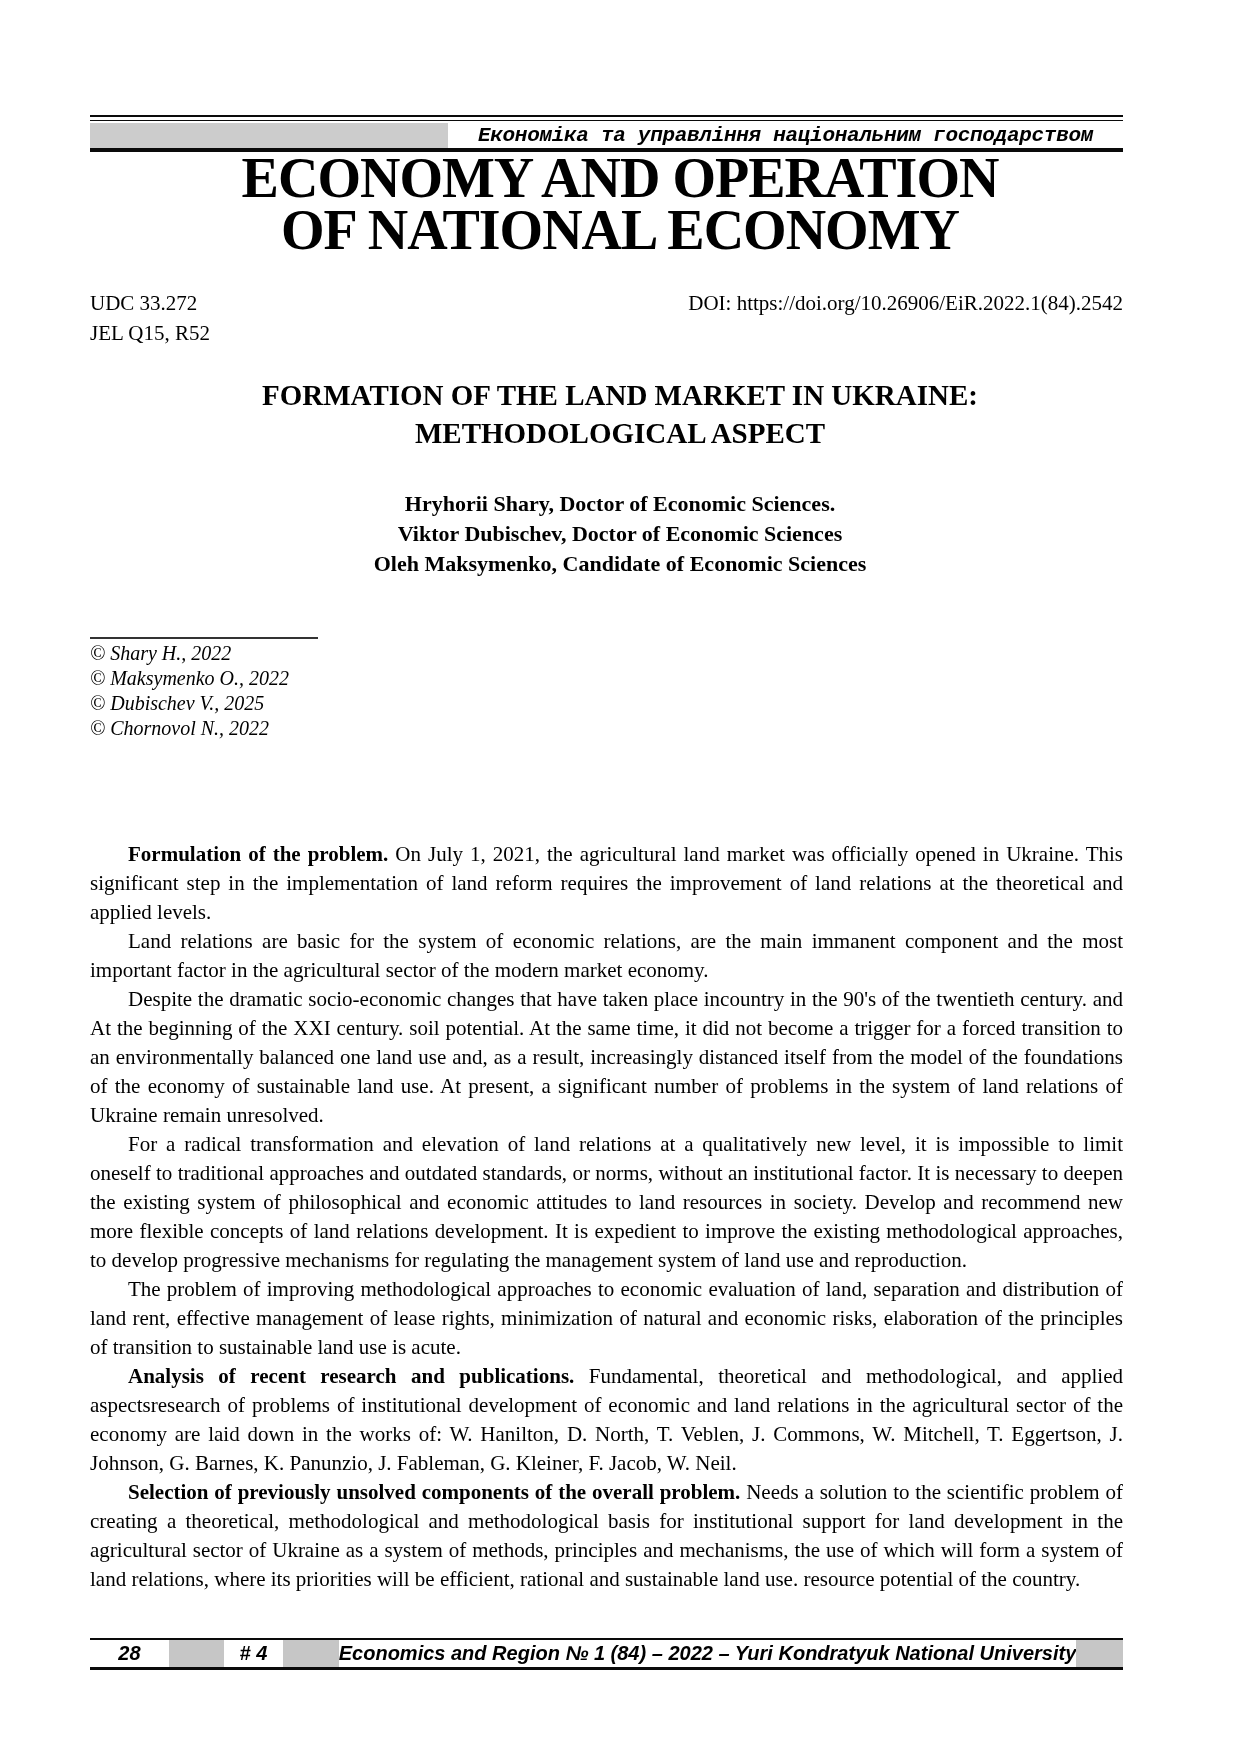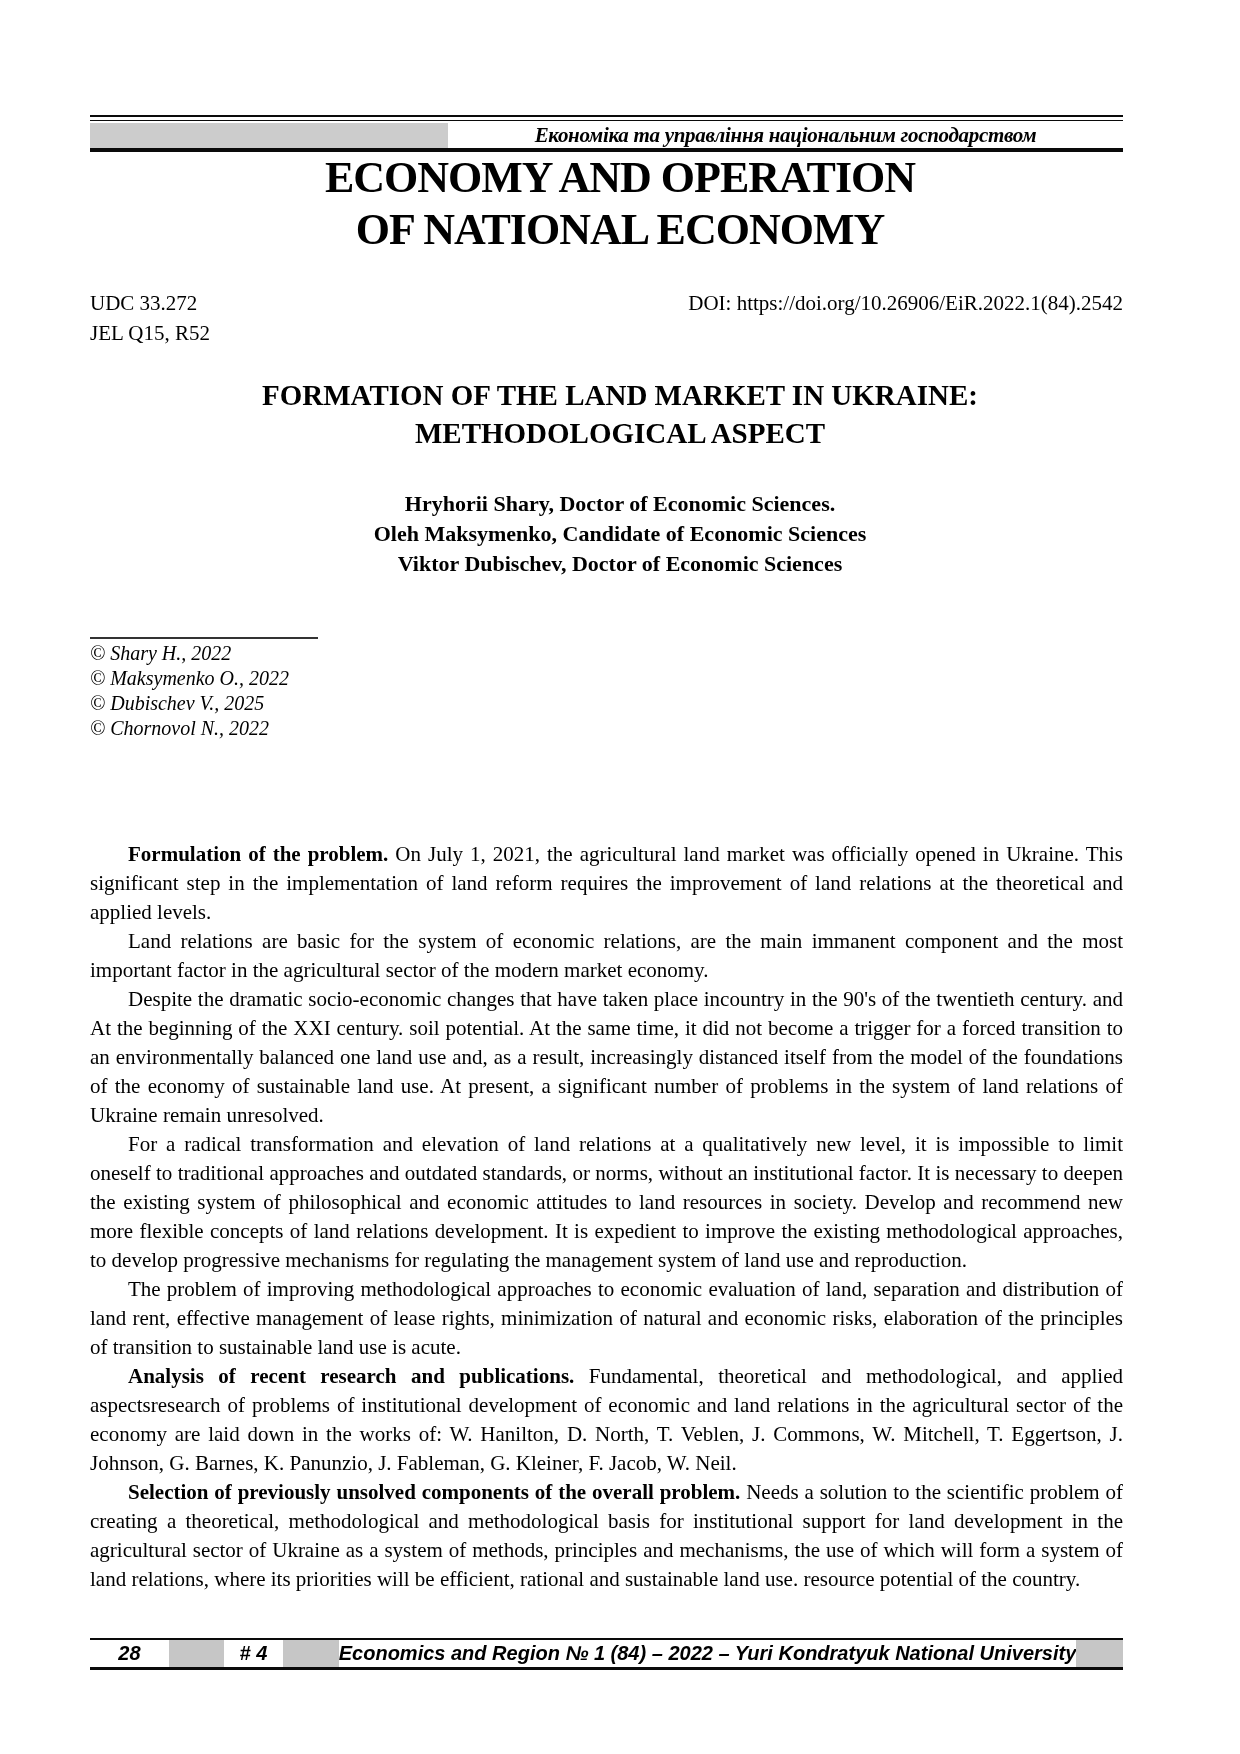--- a/index.html
+++ b/index.html
@@ -20,34 +20,34 @@
     margin-top: 2px;
     height: 25px;
     display: flex;
     align-items: center;
     border-bottom: 4px solid #0a0a0a;
   }
   .header-gray { width: 358px; height: 100%; background: #cccccc; }
   .header-title {
     flex: 1;
     text-align: center;
-    font-family: Liberation Serif, serif;
+    font-family: Liberation Mono, monospace;
     font-weight: bold;
     font-style: italic;
     font-size: 21px;
     letter-spacing: -0.3px;
     white-space: nowrap;
   }
 
   
   .main-title {
     position: absolute; top: 152px; left: 0; width: 100%;
     text-align: center;
     font-weight: bold;
-    font-size: 44px;
+    font-size: 56px;
     line-height: 52px;
     letter-spacing: -1px;
   }
 
   
   .meta {
     position: absolute; top: 288px; left: 90px; width: 1033px;
     display: flex; justify-content: space-between; align-items: flex-start;
     font-size: 21px; line-height: 30px;
   }
@@ -135,22 +135,22 @@
     <div class="meta-right">DOI: https://doi.org/10.26906/EiR.2022.1(84).2542</div>
   </div>
 
   <div class="article-title">
     <div>FORMATION OF THE LAND MARKET IN UKRAINE:</div>
     <div>METHODOLOGICAL ASPECT</div>
   </div>
 
   <div class="authors">
     <div>Hryhorii Shary, Doctor of Economic Sciences.</div>
+    <div>Viktor Dubischev, Doctor of Economic Sciences</div>
     <div>Oleh Maksymenko, Candidate of Economic Sciences</div>
-    <div>Viktor Dubischev, Doctor of Economic Sciences</div>
   </div>
 
   <div class="copyright-sep"></div>
   <div class="copyright">
     <div>© Shary H., 2022</div>
     <div>© Maksymenko O., 2022</div>
     <div>© Dubischev V., 2025</div>
     <div>© Chornovol N., 2022</div>
   </div>
 

